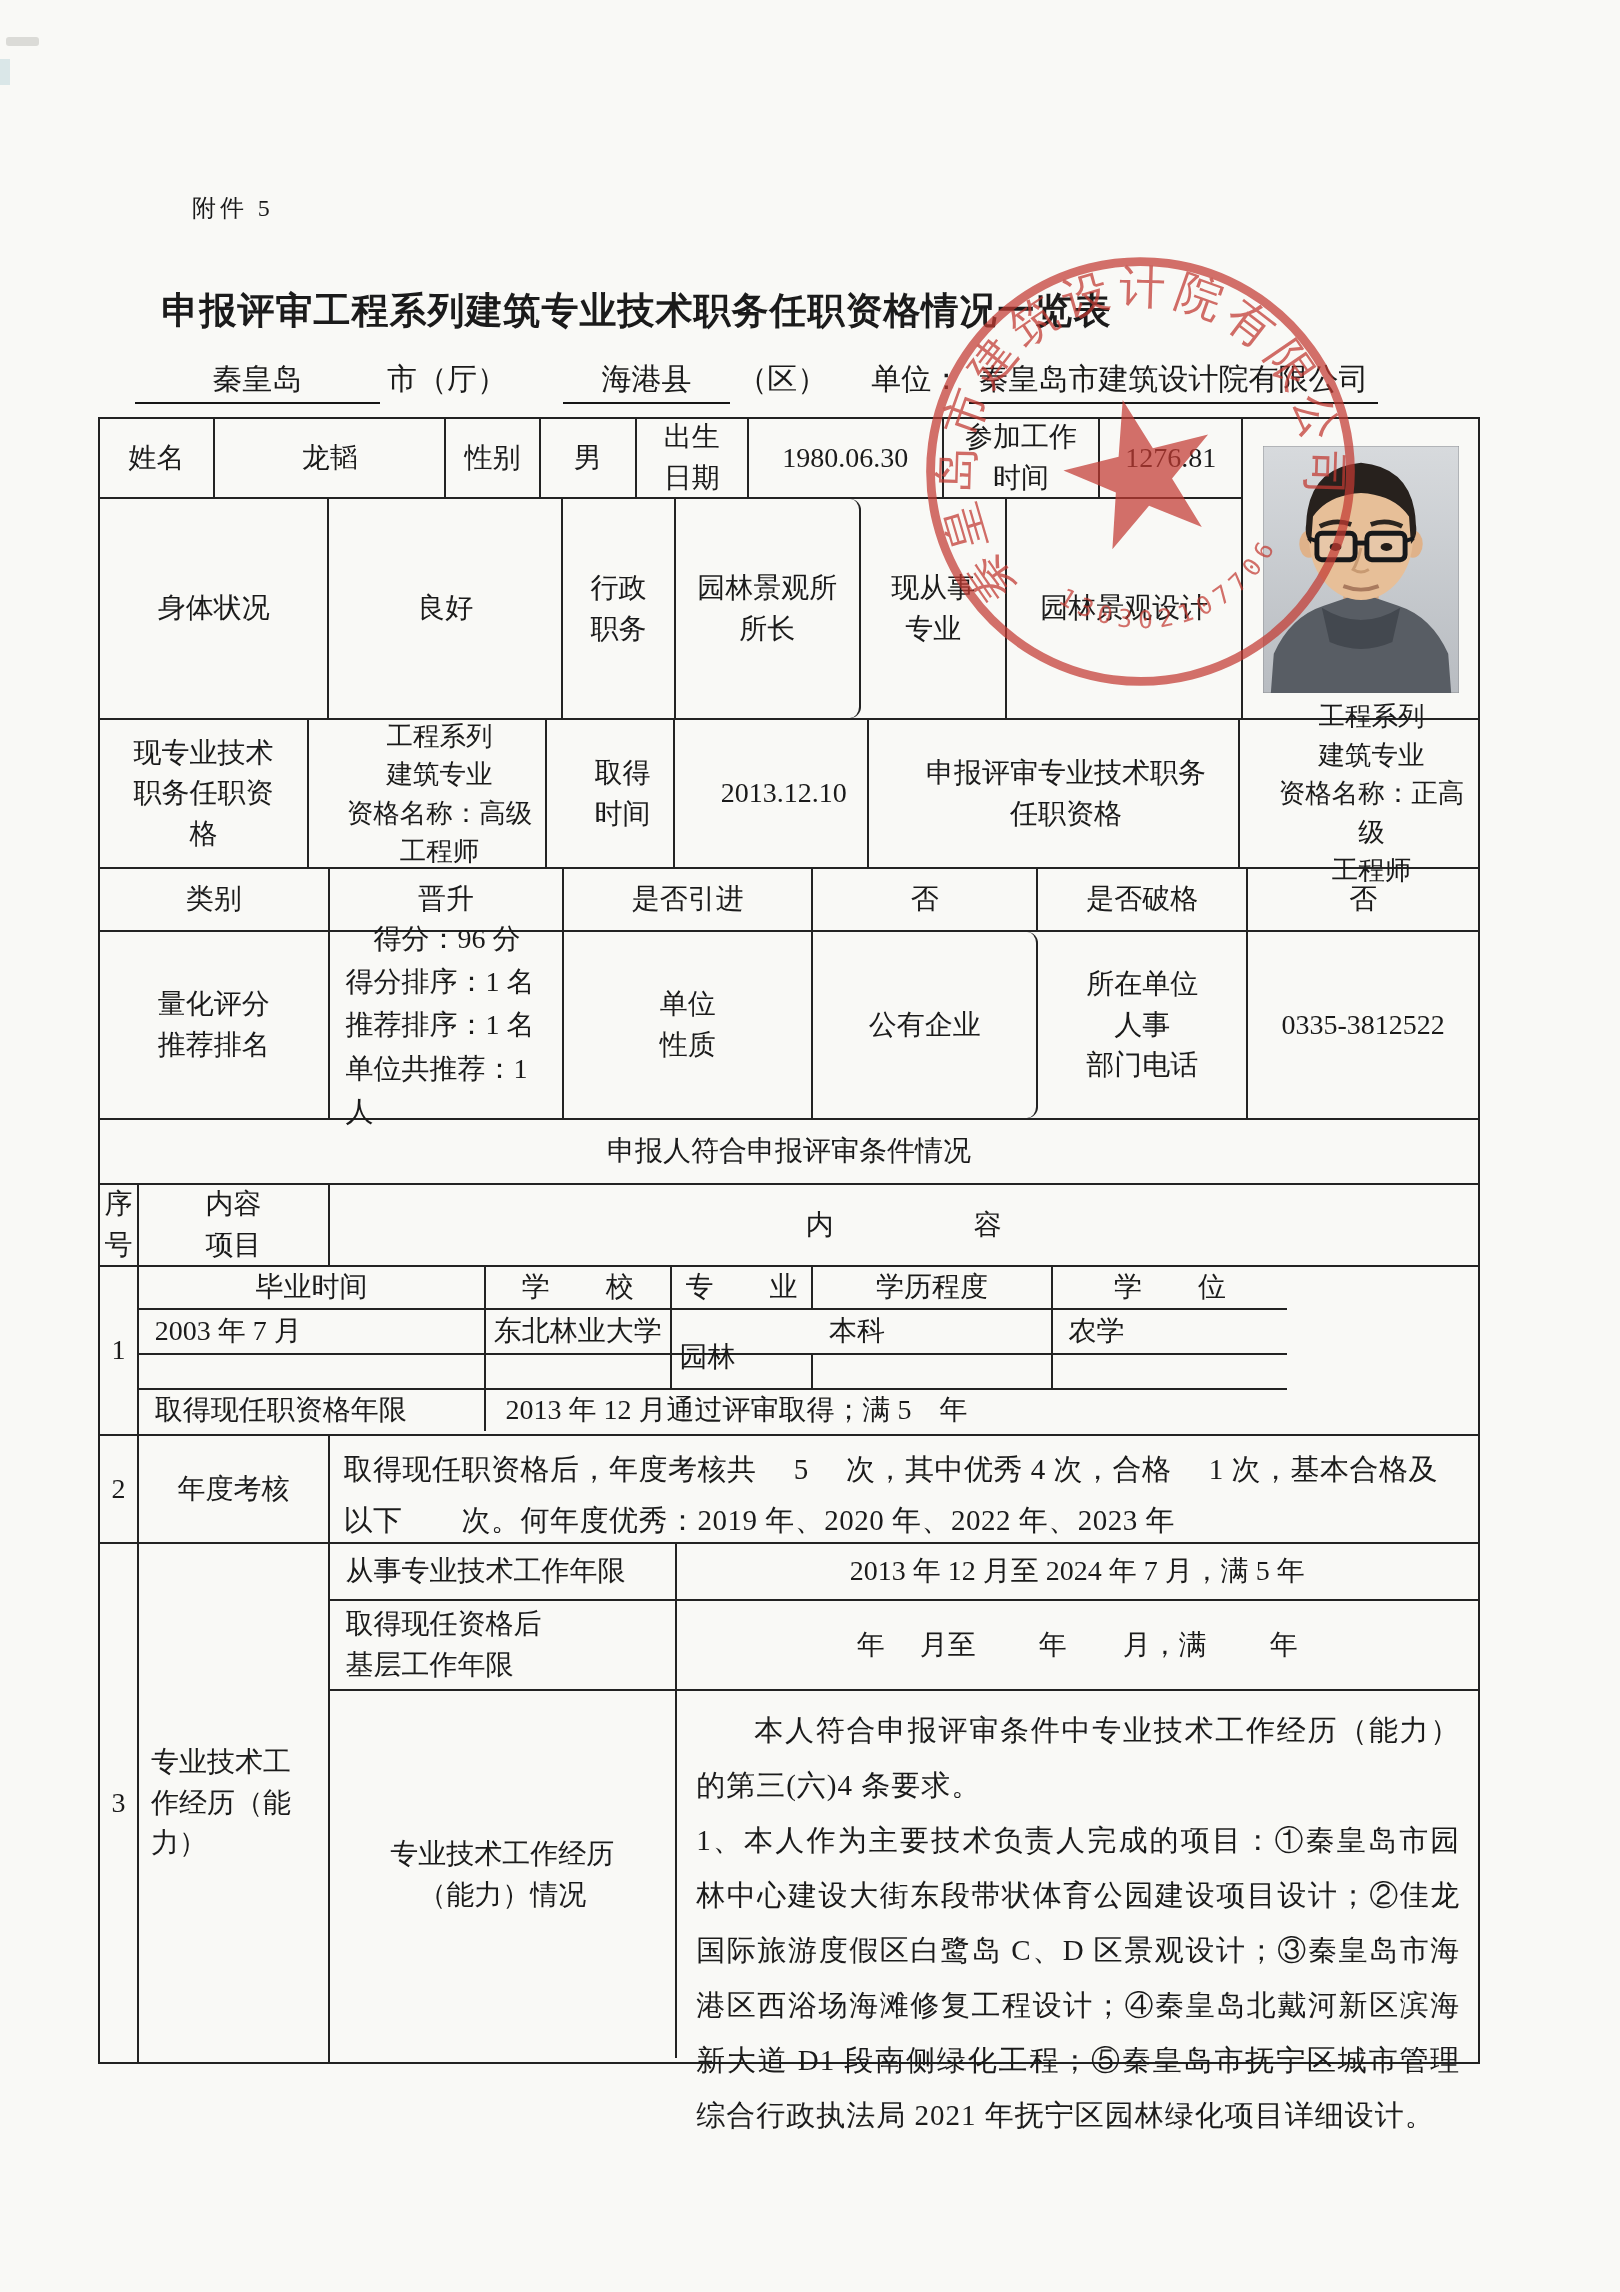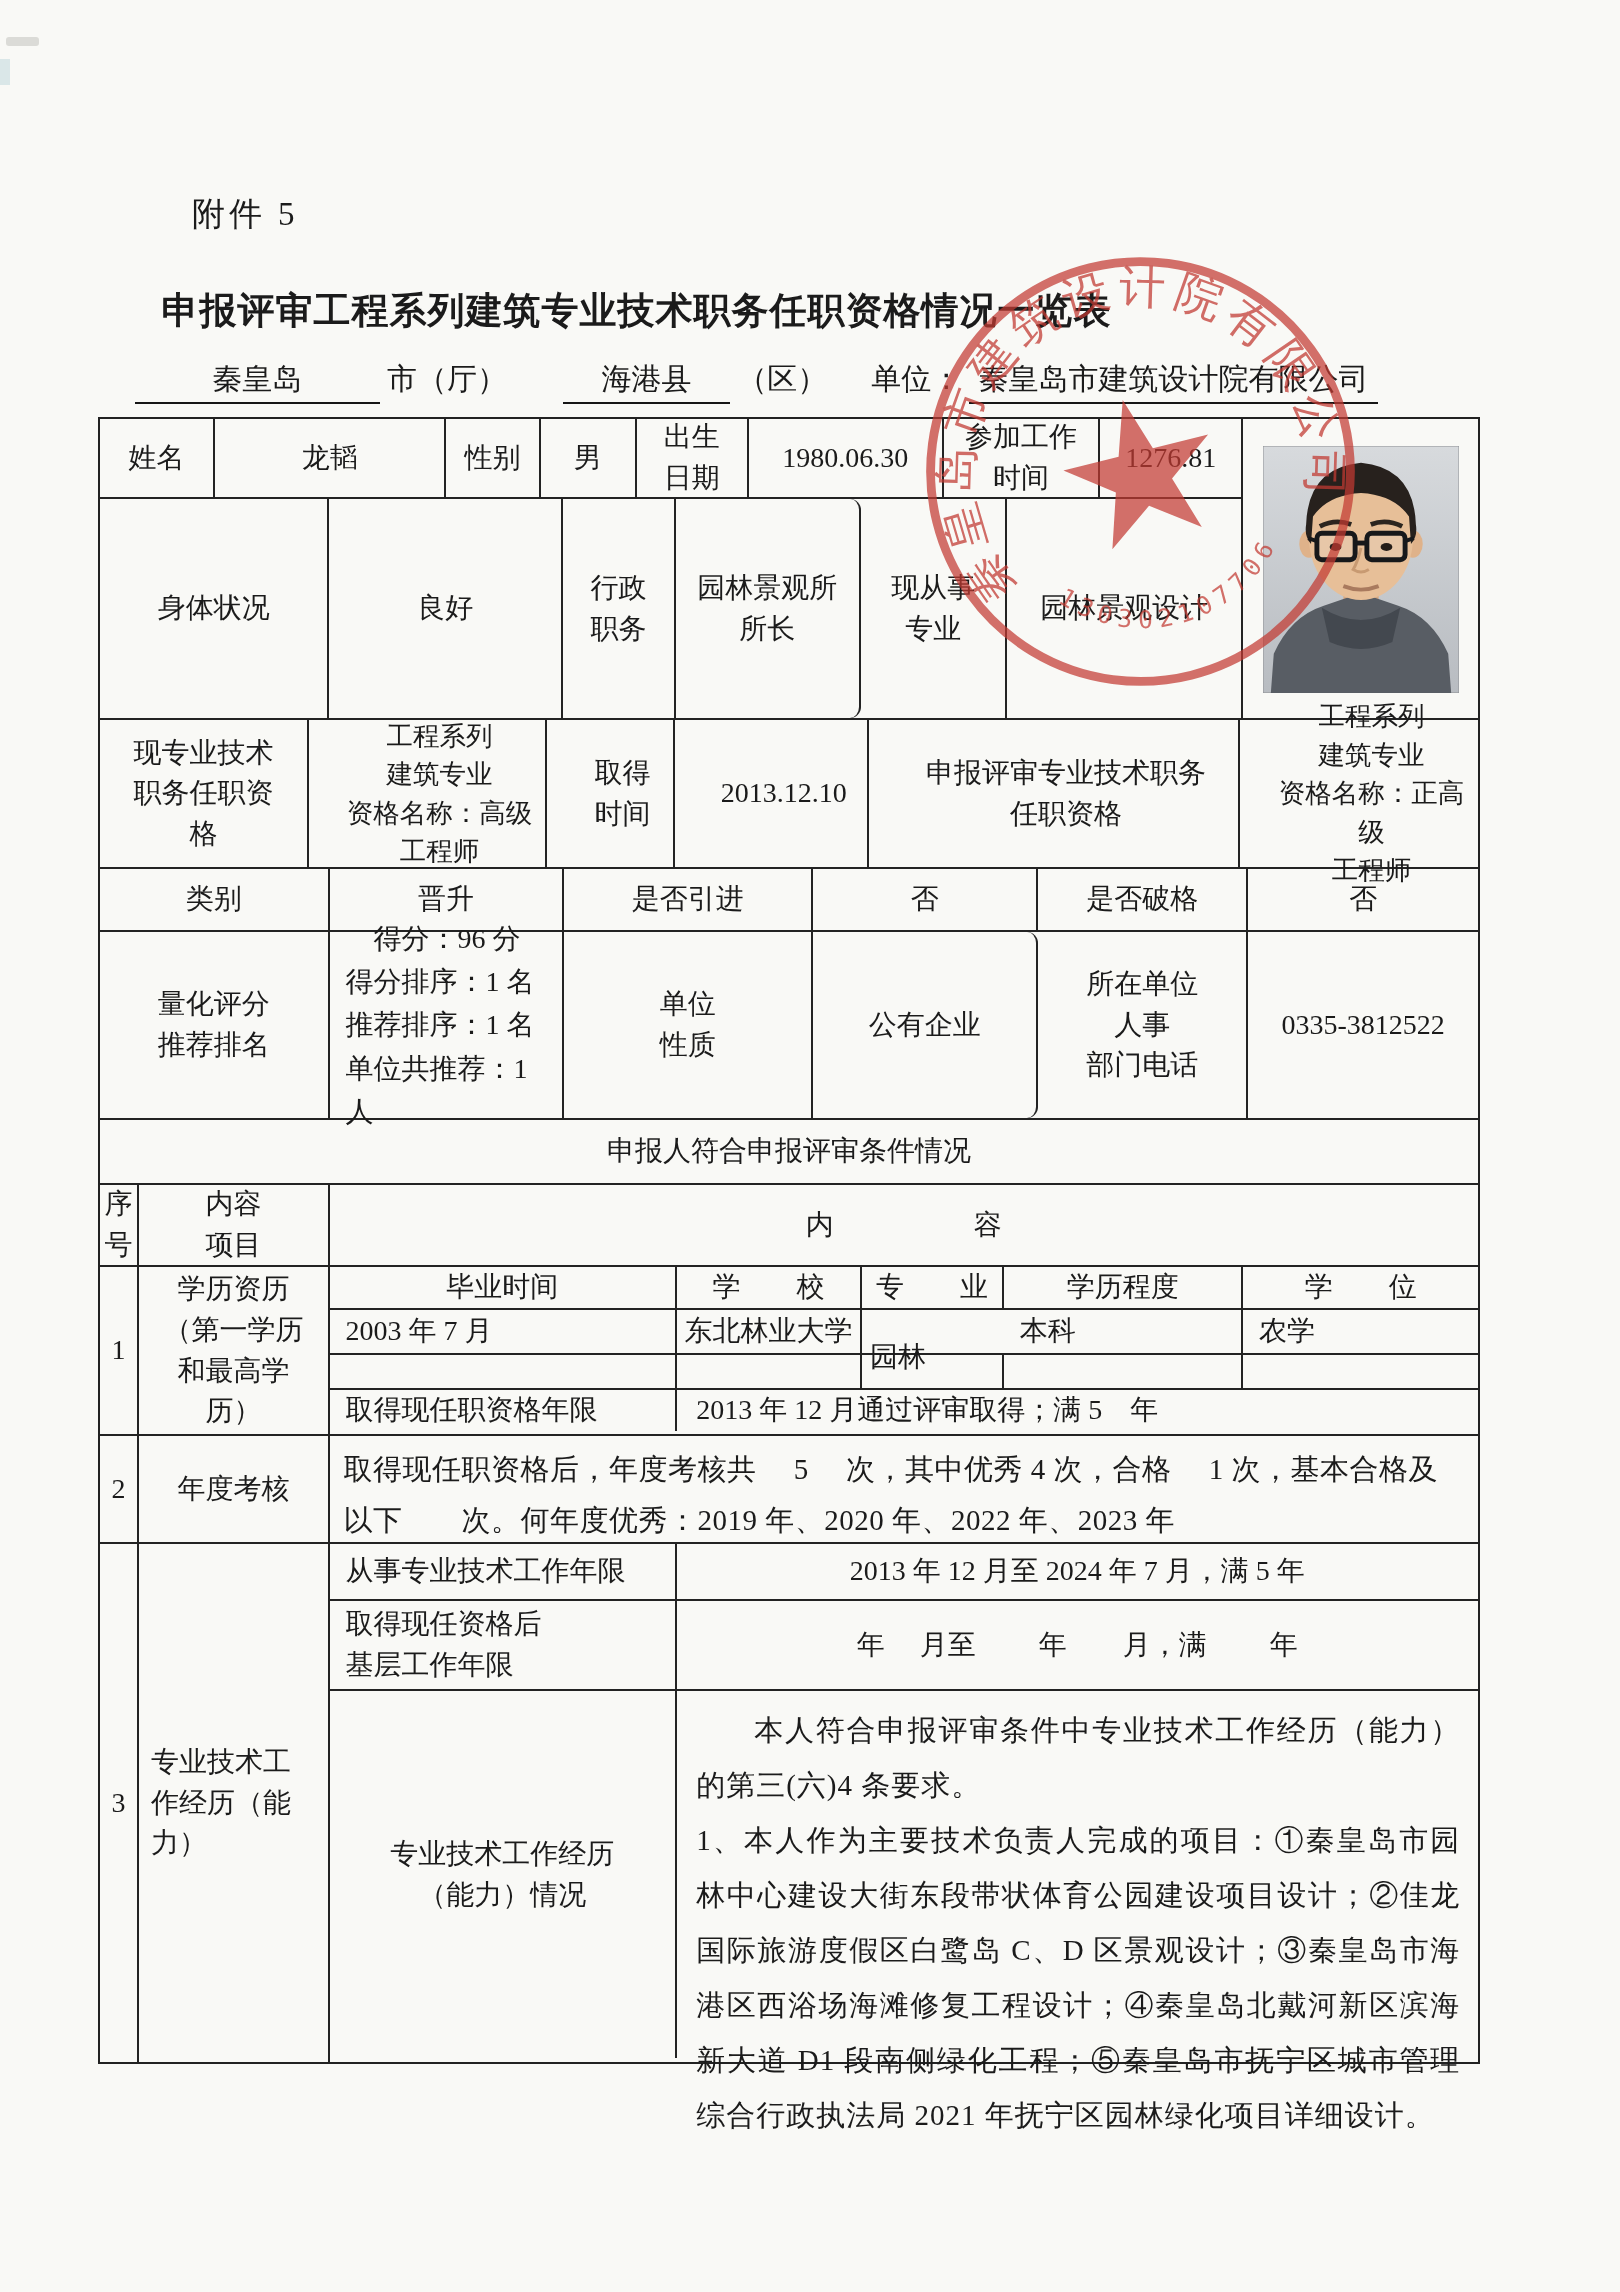--- a/index.html
+++ b/index.html
@@ -1,21 +1,21 @@
 <!DOCTYPE html>
 <html><head>
 <meta charset="utf-8">
 <style>
   html,body{margin:0;padding:0;}
   body{width:1620px;height:2293px;background:#f6f6f3;position:relative;
        font-family:"Liberation Serif","DejaVu Serif",serif;color:#1b1b1b;}
   .page{position:absolute;left:0;top:0;width:1620px;height:2293px;background:#f9f9f6;overflow:hidden;}
   .artifact1{position:absolute;left:5.9px;top:37px;width:33px;height:8.8px;background:#cfcfca;border-radius:2.9px;opacity:.7;}
   .artifact2{position:absolute;left:0px;top:59px;width:9.8px;height:25.5px;background:#bcd6da;opacity:.5;}
-  .attachment{position:absolute;left:192px;top:192px;font-size:33px;letter-spacing:3.9px;}
+  .attachment{position:absolute;left:192px;top:192px;font-size:24px;letter-spacing:3.9px;}
   .title{position:absolute;left:127px;top:286px;width:1019px;text-align:center;
          font-family:"Liberation Sans","DejaVu Sans",sans-serif;font-weight:bold;font-size:37px;letter-spacing:1px;}
   .subtitle{position:absolute;left:135px;top:359px;font-size:30px;white-space:nowrap;}
   .blank{display:inline-block;border-bottom:2.9px solid #161616;text-align:center;padding:0 9.8px 2px 9.8px;}
   .blank.city{min-width:225px;}
   .blank.county{min-width:147px;}
   .sub-gap{display:inline-block;width:41px;}
   .sub-gap2{display:inline-block;width:29px;}
 
   .table{position:absolute;left:98px;top:417px;width:1382px;border:2.9px solid #222;background:transparent;box-sizing:border-box;font-size:28px;}
@@ -165,24 +165,20 @@
     <div class="row" style="height:82px;">
       <div class="cell ml" style="width:2.84%;padding:2px 2px;">序
 号</div>
       <div class="cell ml" style="width:13.83%;">内容
 项目</div>
       <div class="cell lastc" style="width:83.33%;">内　　　　　容</div>
     </div>
 
     <div class="row" style="height:169px;">
       <div class="cell" style="width:2.84%;padding:2px 2px;">1</div>
-      <div class="cell ml" style="width:13.83%;">学历资历
-（第一学历
-和最高学
-历）</div>
       <div class="colblock lastc" style="width:83.33%;">
         <div class="row" style="height:43px;">
           <div class="cell" style="width:30.21%;">毕业时间</div>
           <div class="cell" style="width:16.17%;">学　　校</div>
           <div class="cell" style="width:12.34%;">专　　业</div>
           <div class="cell" style="width:20.85%;">学历程度</div>
           <div class="cell lastc" style="width:20.43%;">学　　位</div>
         </div>
         <div class="row" style="height:45px;">
           <div class="cell leftal" style="width:30.21%;">2003 年 7 月</div>

